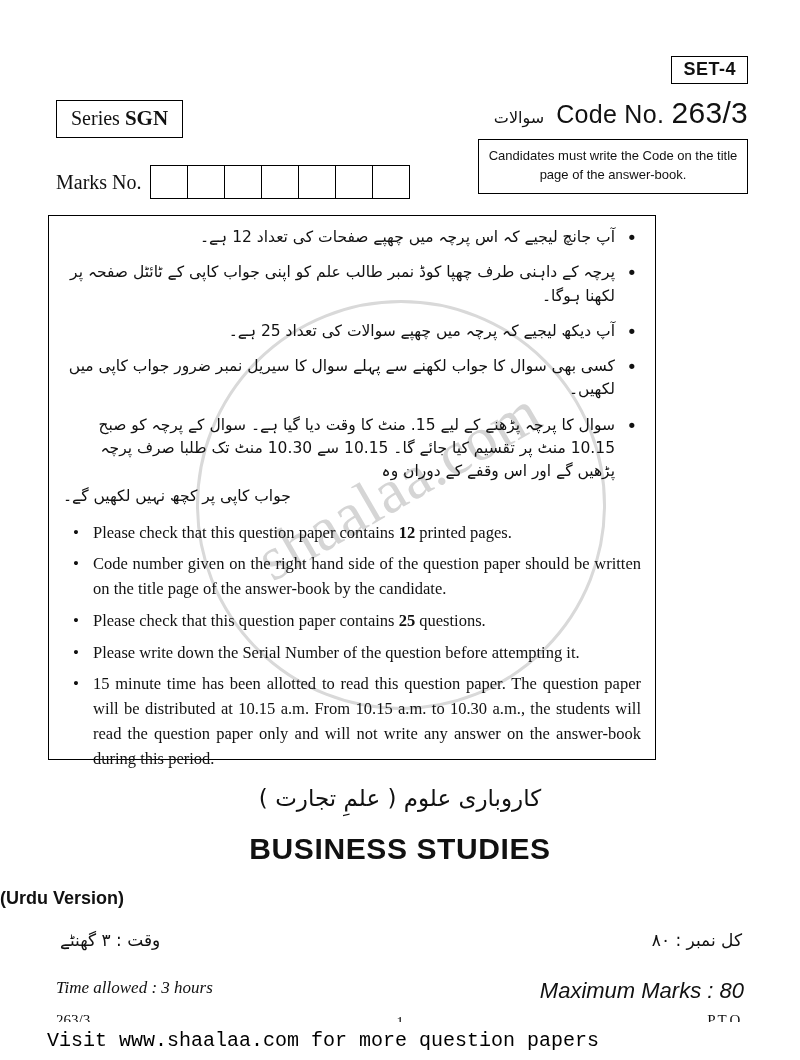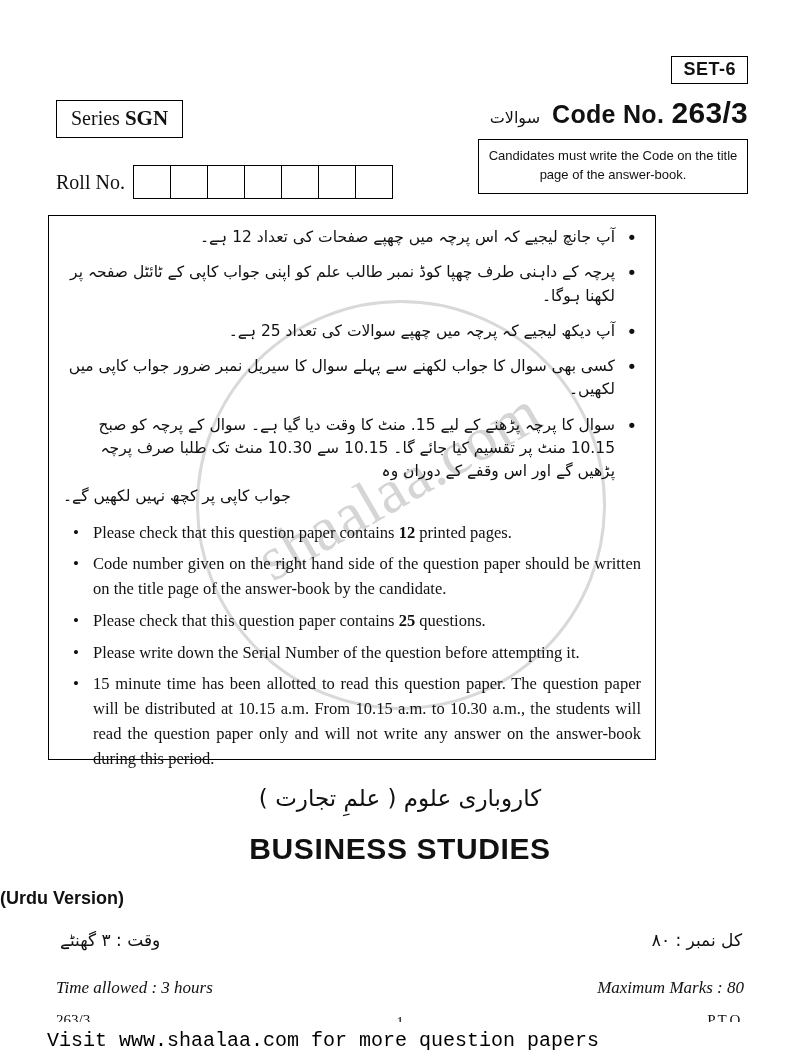--- a/index.html
+++ b/index.html
@@ -90,21 +90,21 @@
     gap: 12px;
   }
   .code-urdu {
     font-size: 16px;
     font-family: "DejaVu Sans", sans-serif;
     direction: rtl;
   }
   .code-no {
     font-family: "Liberation Sans", sans-serif;
     font-size: 25px;
-    font-weight: bold;
+    font-weight: normal;
     letter-spacing: 0.3px;
   }
   .code-no .num { font-size: 30px; }
 
   .cand-box {
     position: absolute;
     right: 52px;
     top: 139px;
     width: 250px;
     border: 1.2px solid #000;
@@ -258,23 +258,23 @@
     left: 56px;
     top: 978px;
     font-family: "Liberation Serif", serif;
     font-style: italic;
     font-size: 17px;
   }
   .marks-eng {
     position: absolute;
     right: 56px;
     top: 978px;
-    font-family: Liberation Serif, serif;
+    font-family: Liberation Sans, sans-serif;
     font-style: italic;
-    font-size: 17px;
+    font-size: 22px;
   }
 
   
   .foot-code {
     position: absolute;
     left: 56px;
     top: 1012px;
     font-family: "Liberation Serif", serif;
     font-size: 15px;
   }
@@ -316,38 +316,38 @@
 
 <div class="page">
 
   <div class="watermark">
     <div class="ring"></div>
     <div class="wtext">shaalaa.com</div>
   </div>
 
   <div class="content">
 
-    <div class="set-box">SET-6</div>
+    <div class="set-box">SET-4</div>
 
     <div class="series-box">
       <span>Series </span><span class="b">SGN</span>
     </div>
 
     <div class="code-line">
       <span class="code-urdu">سوالات</span>
       <span class="code-no">
         <span>Code No.</span>
         <span class="num">263/3</span>
       </span>
     </div>
 
     <div class="cand-box">Candidates must write the Code on the title page of the answer-book.</div>
 
     <div class="rollno-wrap">
-      <span class="rollno-label">Roll No.</span>
+      <span class="rollno-label">Marks No.</span>
       <span class="rollno-grid" id="rollno-grid">
           <span class="cell"></span>
           <span class="cell"></span>
           <span class="cell"></span>
           <span class="cell"></span>
           <span class="cell"></span>
           <span class="cell"></span>
           <span class="cell"></span>
         </span>
     </div>

